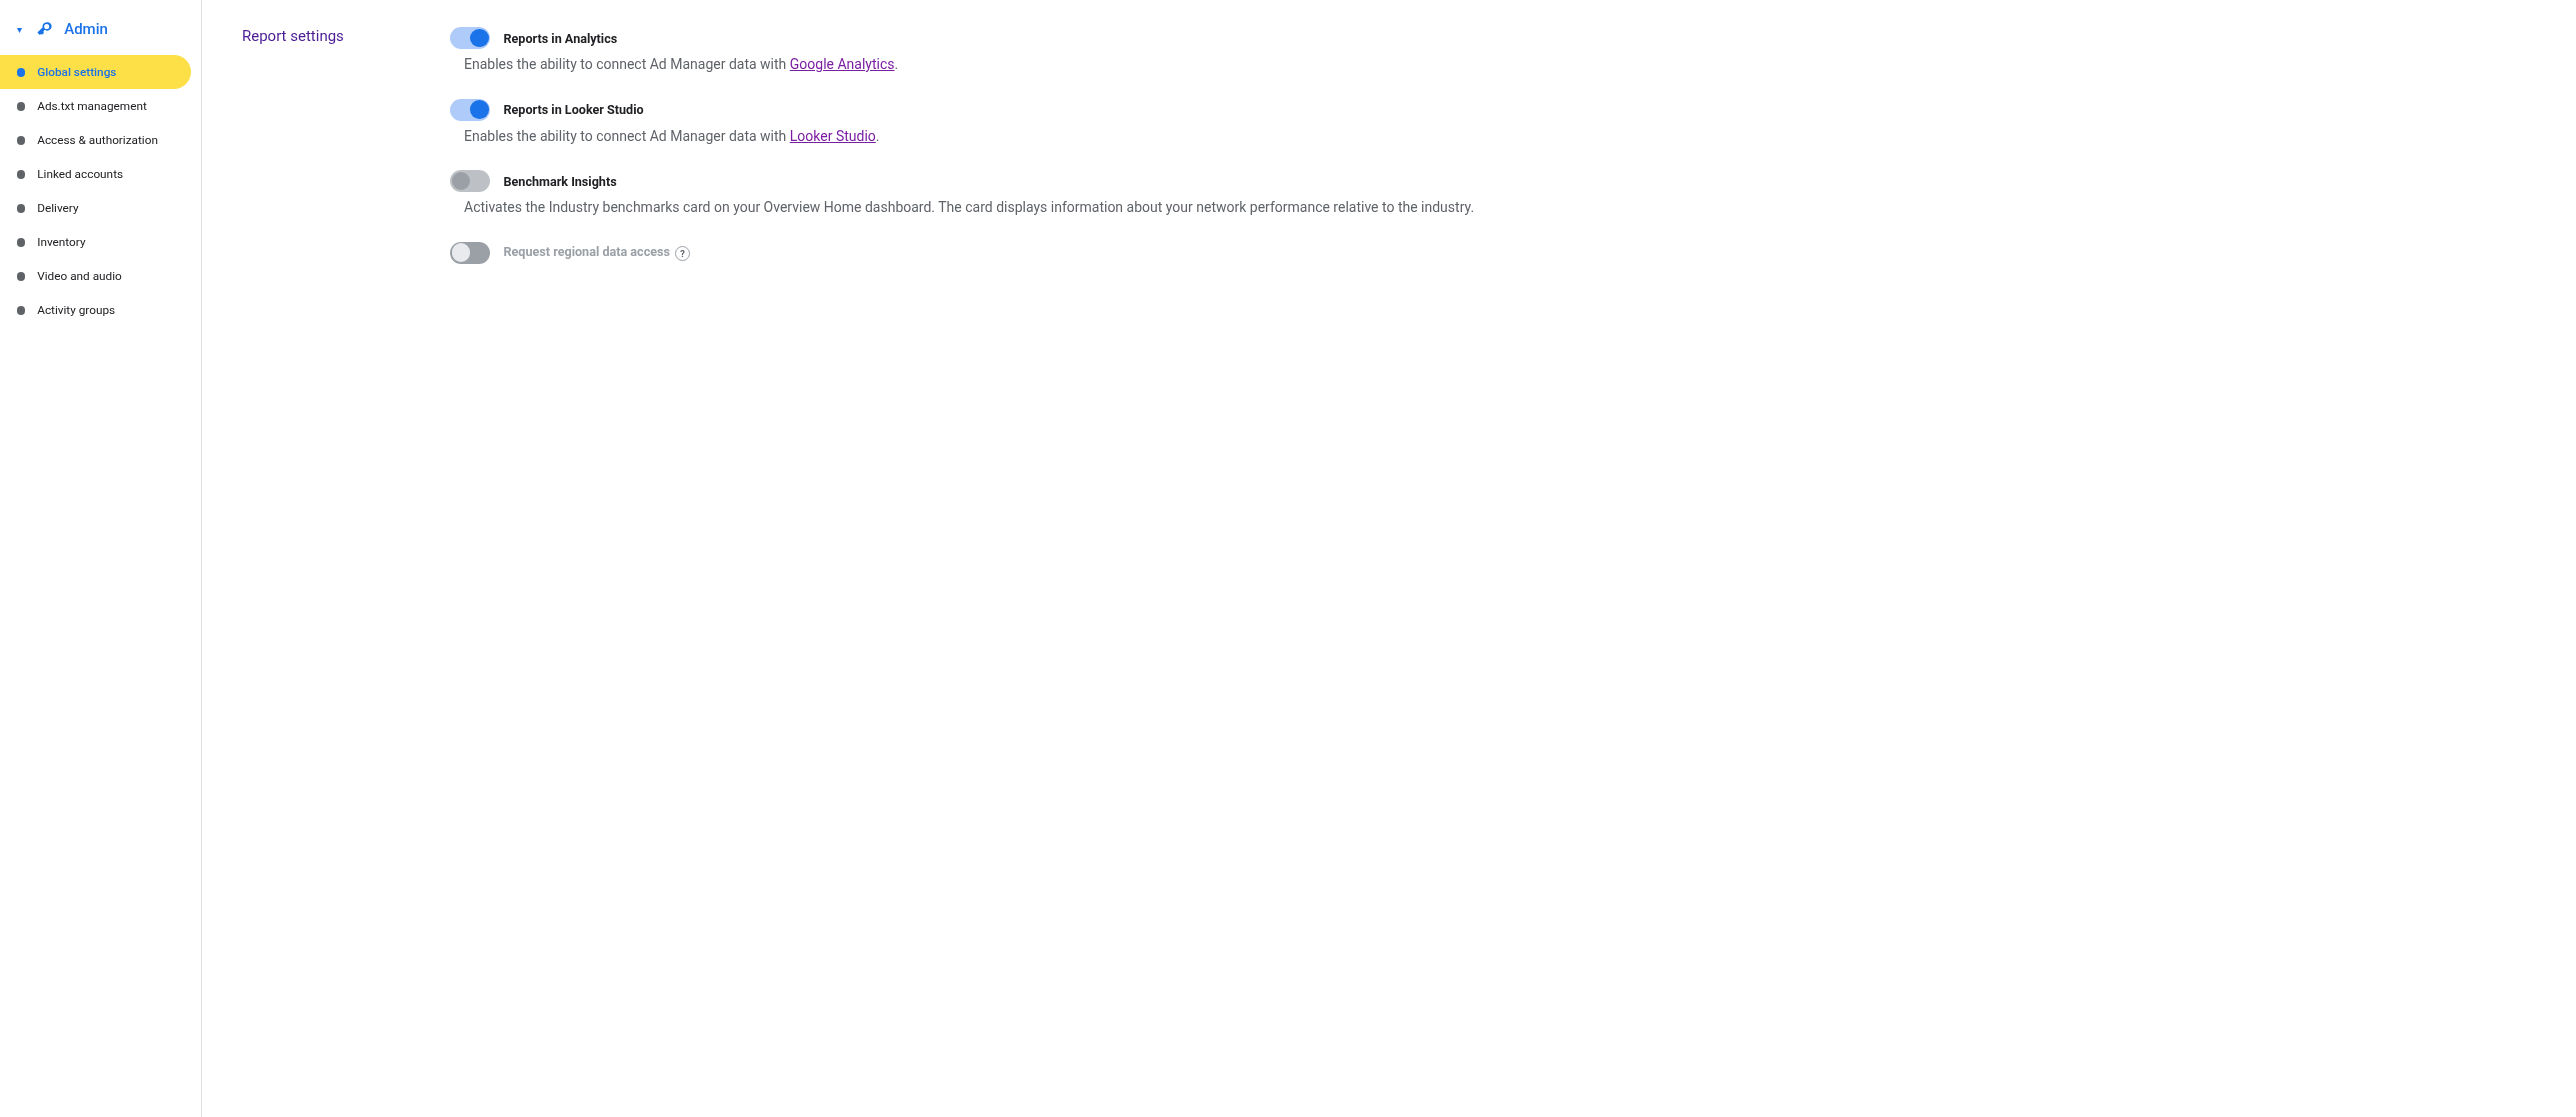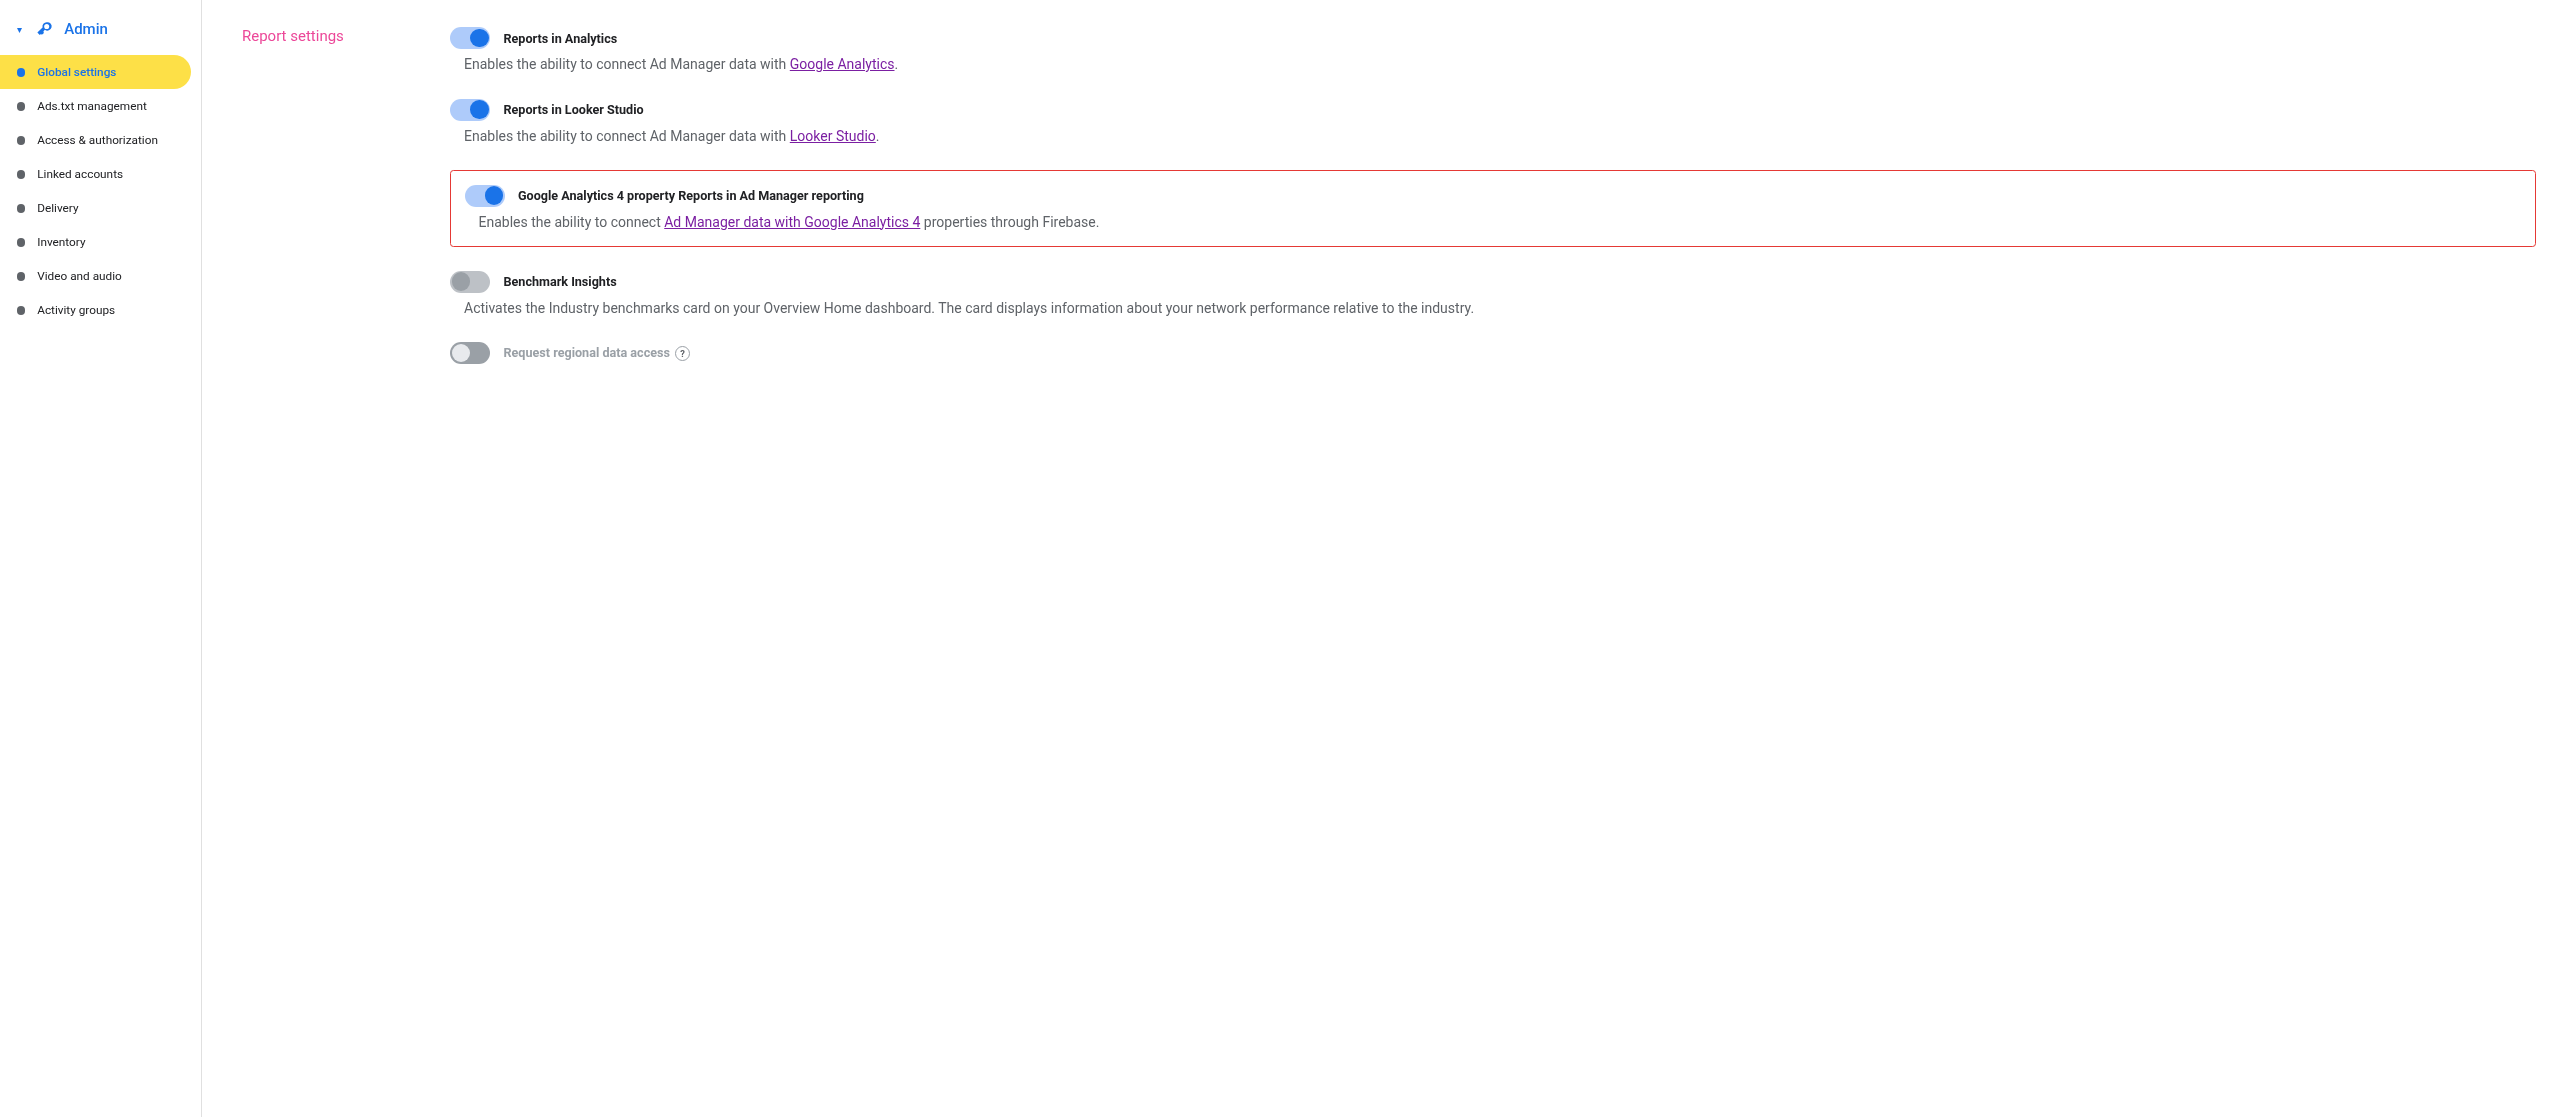--- a/index.html
+++ b/index.html
@@ -69,21 +69,21 @@
     .main {
       flex: 1;
       overflow-y: auto;
       padding: 27px 40px;
       position: relative;
     }
 
     .section-title {
       font-size: 15px;
       font-weight: 400;
-      color: #ec4899;
+      color: #4c1d95;
       margin-bottom: 23.5px;
       min-width: 168px;
     }
 
     .settings-row {
       display: flex;
       gap: 40px;
       align-items: flex-start;
     }
 
@@ -269,30 +269,20 @@
         <div class="setting-item">
           <div class="setting-header">
             <div class="toggle">
               <div class="toggle-track on"></div>
               <div class="toggle-thumb on"></div>
             </div>
             <span class="setting-label">Reports in Looker Studio</span>
           </div>
           <div class="setting-desc">Enables the ability to connect Ad Manager data with <a href="#">Looker Studio</a>.</div>
         </div>
-        <div class="setting-item highlighted">
-          <div class="setting-header">
-            <div class="toggle">
-              <div class="toggle-track on"></div>
-              <div class="toggle-thumb on"></div>
-            </div>
-            <span class="setting-label">Google Analytics 4 property Reports in Ad Manager reporting</span>
-          </div>
-          <div class="setting-desc">Enables the ability to connect <a href="#">Ad Manager data with Google Analytics 4</a> properties through Firebase.</div>
-        </div>
         <div class="setting-item">
           <div class="setting-header">
             <div class="toggle">
               <div class="toggle-track off"></div>
               <div class="toggle-thumb off"></div>
             </div>
             <span class="setting-label">Benchmark Insights</span>
           </div>
           <div class="setting-desc">Activates the Industry benchmarks card on your Overview Home dashboard. The card displays information about your network performance relative to the industry.</div>
         </div>

